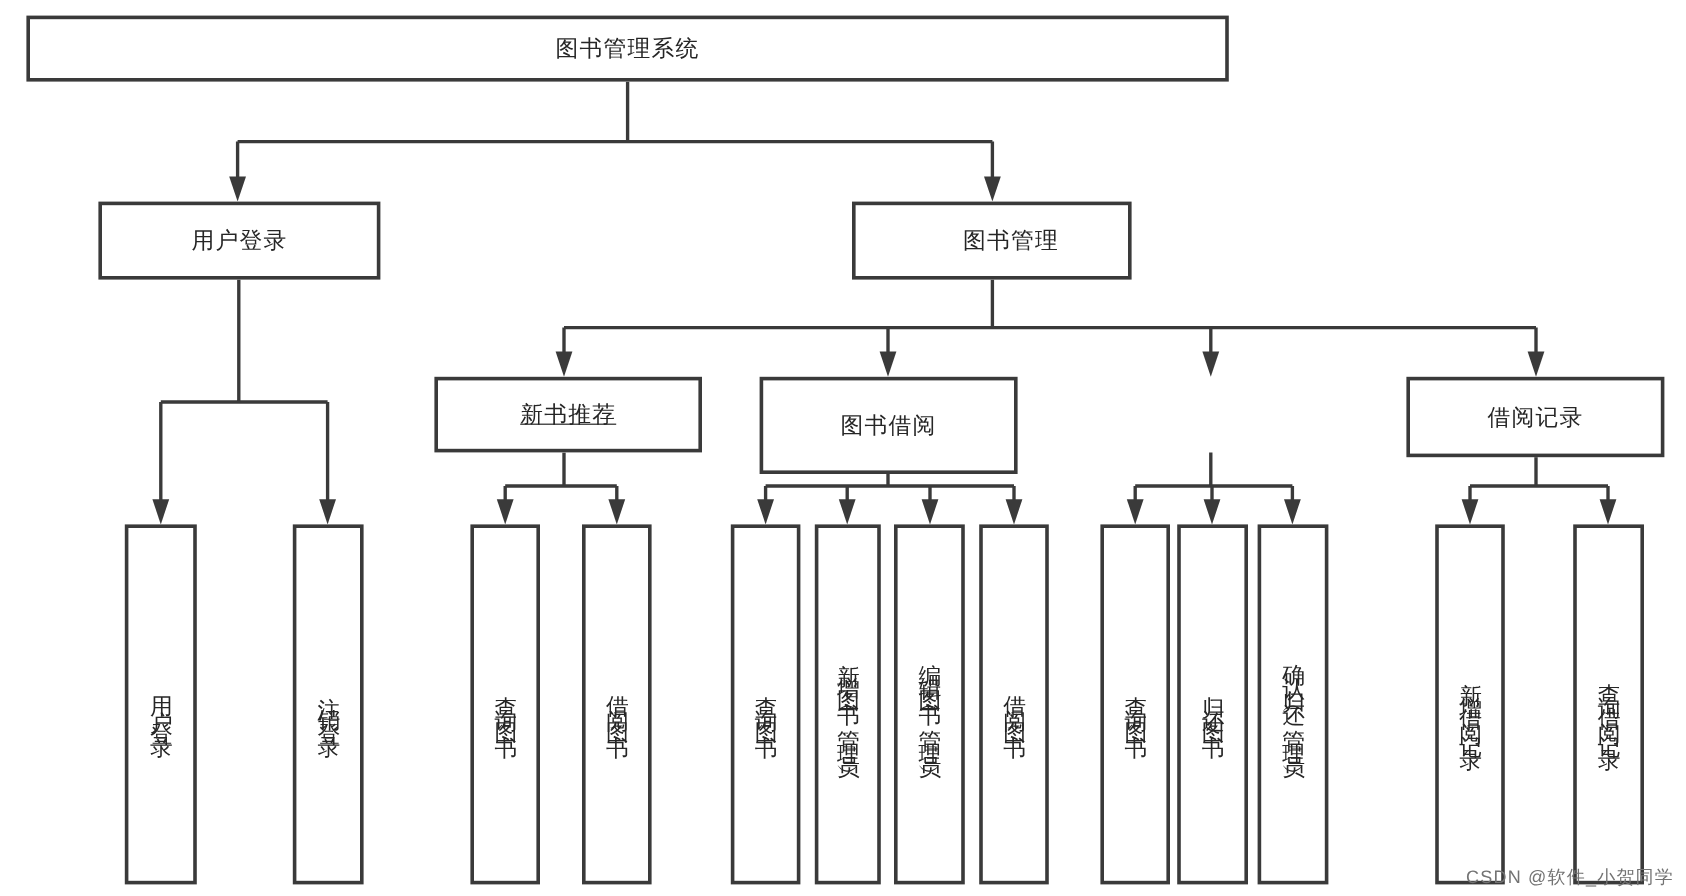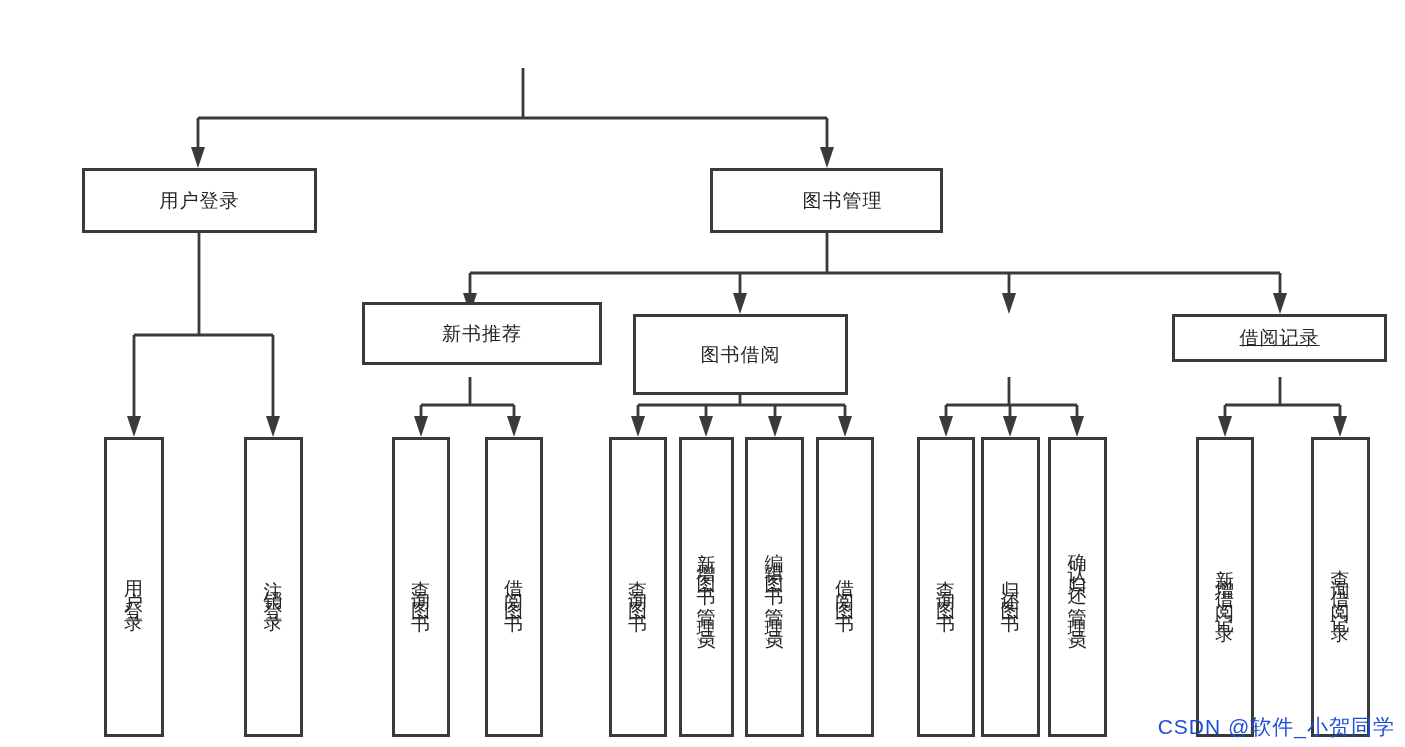--- a/index.html
+++ b/index.html
@@ -40,22 +40,22 @@
     text-orientation: mixed;
     letter-spacing: 11px;
     line-height: 1;
     font-size: 19px;
   }
   .watermark {
     position: absolute;
     right: 10px;
     bottom: 6px;
     z-index: 3;
-    font-size: 21px;
-    color: #1d4ed8;
+    font-size: 15px;
+    color: #737373;
     letter-spacing: 1px;
     white-space: nowrap;
   }
 </style>
 </head>
 <body>
 
 <div class="stage">
 
   <svg class="connectors" width="1405" height="747" viewBox="0 0 1405 747">
@@ -98,35 +98,38 @@
       <polygon points="768,416 782,416 775,437"></polygon>
       <polygon points="838,416 852,416 845,437"></polygon>
       <polygon points="939,416 953,416 946,437"></polygon>
       <polygon points="1003,416 1017,416 1010,437"></polygon>
       <polygon points="1070,416 1084,416 1077,437"></polygon>
       <polygon points="1218,416 1232,416 1225,437"></polygon>
       <polygon points="1333,416 1347,416 1340,437"></polygon>
     </g>
   </svg>
 
+  <div class="node" style="left:22px; top:13px; width:1002px; height:55px;">
+    <span>图书管理系统</span>
+  </div>
 
   <div class="node" style="left:82px; top:168px; width:235px; height:65px;">
     <span>用户登录</span>
   </div>
   <div class="node" style="left:710px; top:168px; width:233px; height:65px;padding-left:32px;">
     <span>图书管理</span>
   </div>
 
-  <div class="node" style="left:362px; top:302px; width:240px; height:63px;">
+  <div class="node" style="left:362px; top:314px; width:223px; height:63px;text-decoration:underline;">
     <span>新书推荐</span>
   </div>
   <div class="node" style="left:633px; top:314px; width:215px; height:81px;">
     <span>图书借阅</span>
   </div>
-  <div class="node" style="left:1172px; top:314px; width:215px; height:48px;text-decoration:underline;">
+  <div class="node" style="left:1172px; top:314px; width:215px; height:67px;">
     <span>借阅记录</span>
   </div>
 
   <div class="node leaf" style="left:104px; top:437px; width:60px; height:300px;">
     <span>用户登录</span>
   </div>
   <div class="node leaf" style="left:244px; top:437px; width:59px; height:300px;">
     <span>注销登录</span>
   </div>
   <div class="node leaf" style="left:392px; top:437px; width:58px; height:300px;">

